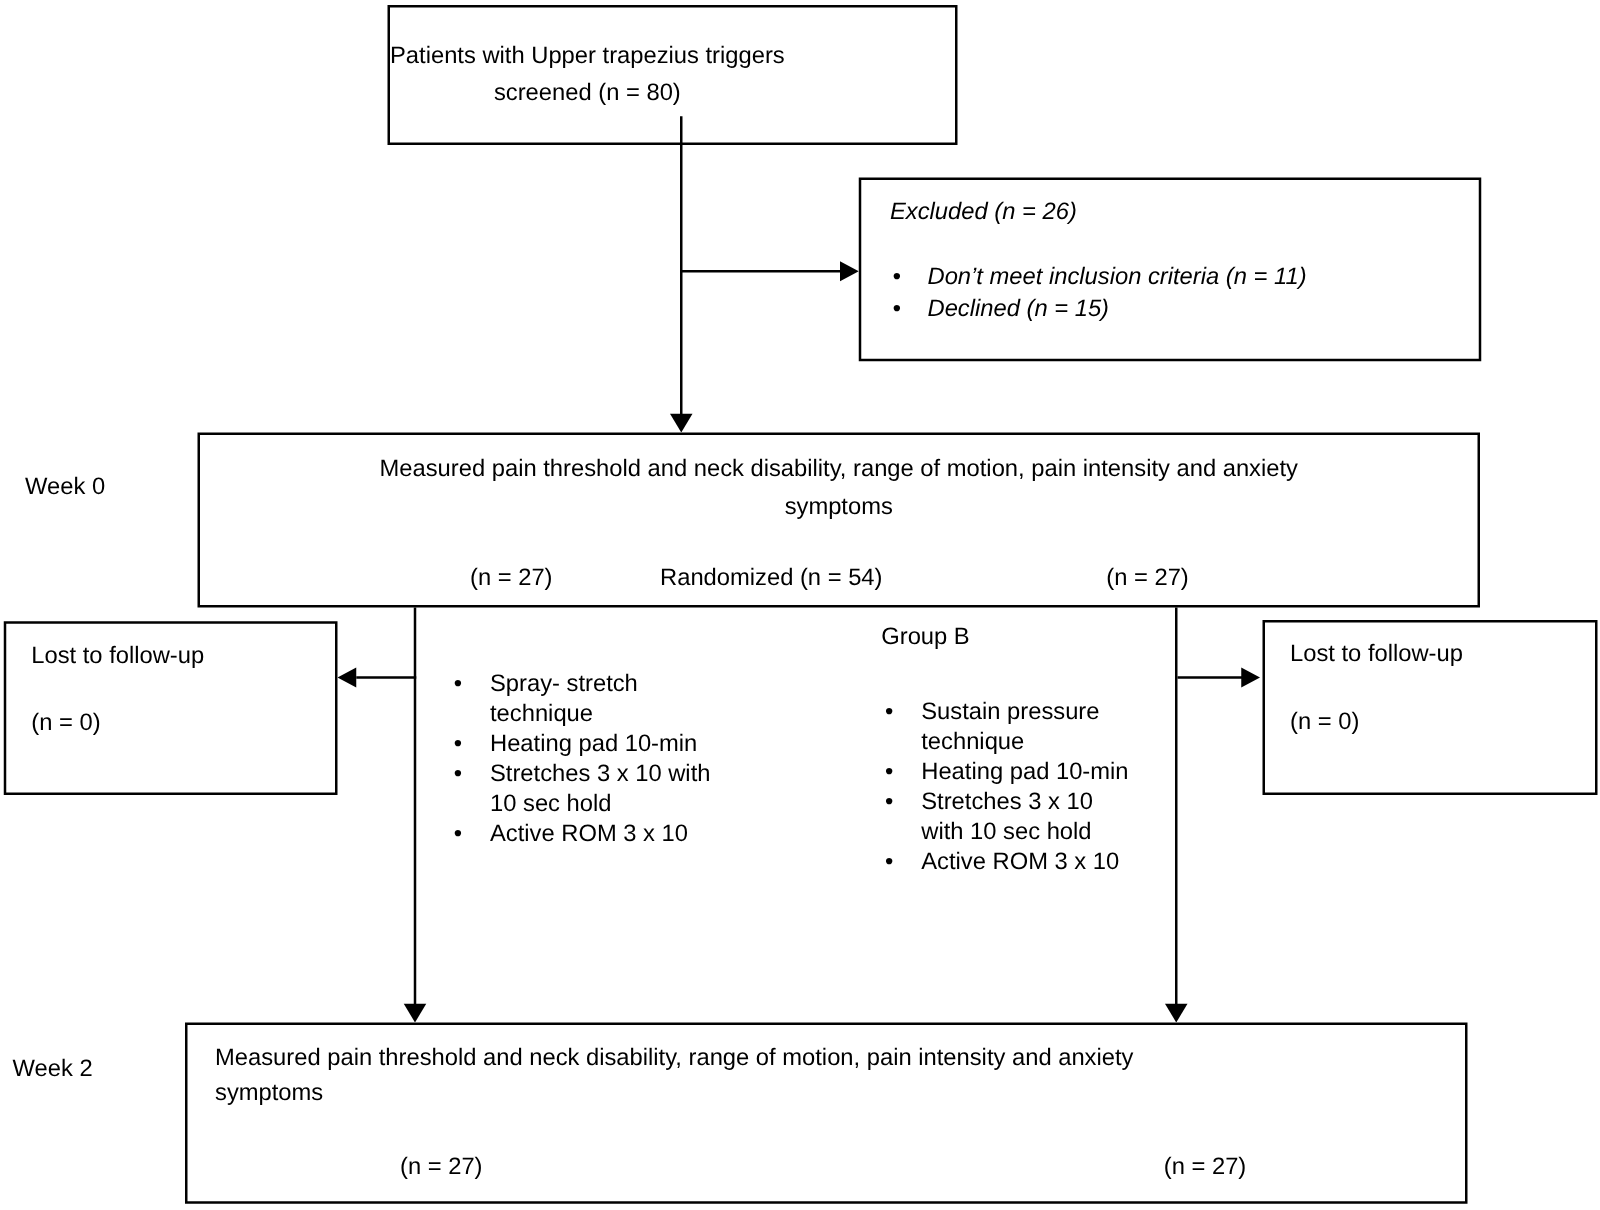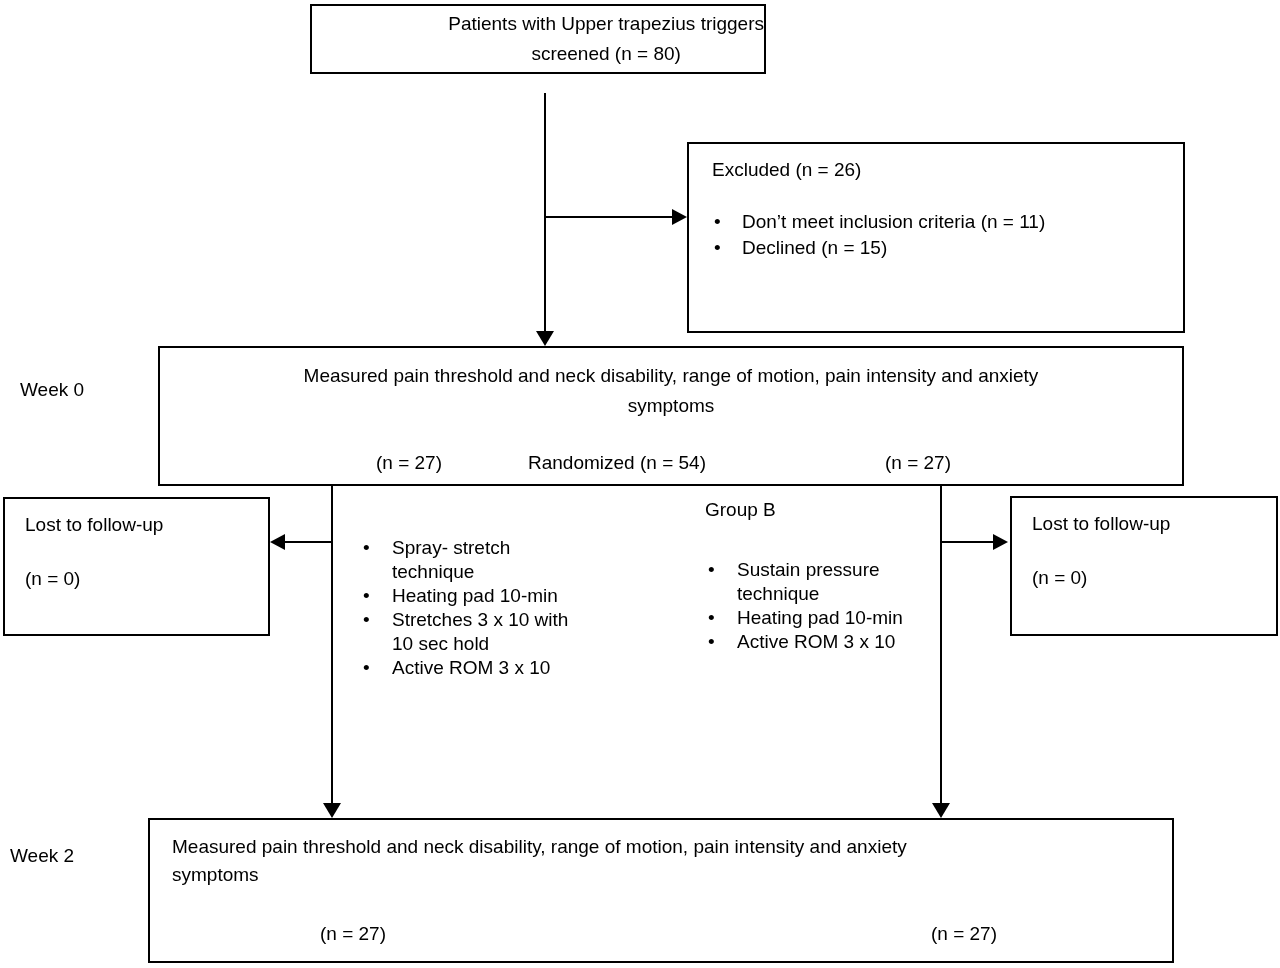--- a/index.html
+++ b/index.html
@@ -25,27 +25,27 @@
   .arr  { position: absolute; width: 0; height: 0; }
 
   .arr.down  { border-left: 9px solid transparent; border-right: 9px solid transparent; border-top: 15px solid #000; }
   .arr.right { border-top: 8px solid transparent; border-bottom: 8px solid transparent; border-left: 15px solid #000; }
   .arr.left  { border-top: 8px solid transparent; border-bottom: 8px solid transparent; border-right: 15px solid #000; }
 
   .pre { white-space: pre-line; }
 
   
   .screened-box {
-    left: 310px; top: 4px; width: 456px; height: 70px;
-    display: flex; align-items: center; justify-content: flex-end;
+    left: 310px; top: 4px; width: 456px; height: 112px;
+    display: flex; align-items: center; justify-content: flex-start;
     text-align: center; line-height: 30px;
   }
 
   
-  .excluded-box { left: 687px; top: 142px; width: 498px; height: 191px; padding: 14px 12px 0 23px; }
+  .excluded-box { left: 687px; top: 142px; width: 498px; height: 147px; padding: 14px 12px 0 23px; font-style: italic; }
   .excluded-box .title { line-height: 24px; }
   .excluded-box ul { list-style: none; margin-top: 27px; }
   .excluded-box li { position: relative; padding-left: 30px; line-height: 26px; }
   .excluded-box li::before { content: "\2022"; position: absolute; left: 2px; }
 
   
   .stage-label { position: absolute; line-height: 24px; text-align: center; }
   .week0-label { left: 20px; top: 378px; }
   .week2-label { left: 10px; top: 844px; }
 
@@ -156,20 +156,22 @@
       <li class="pre">Active ROM 3 x 10</li>
     </ul>
   </div>
 
   <div class="group group-b">
     <div class="title">Group B</div>
     <ul>
       <li class="pre">Sustain pressure
 technique</li>
       <li class="pre">Heating pad 10-min</li>
+      <li class="pre">Stretches 3 x 10
+with 10 sec hold</li>
       <li class="pre">Active ROM 3 x 10</li>
     </ul>
   </div>
 
   <div class="stage-label week2-label">Week 2</div>
 
   <div class="box week2-box">
     <div class="pre">Measured pain threshold and neck disability, range of motion, pain intensity and anxiety
 symptoms</div>
     <div class="nrow">

